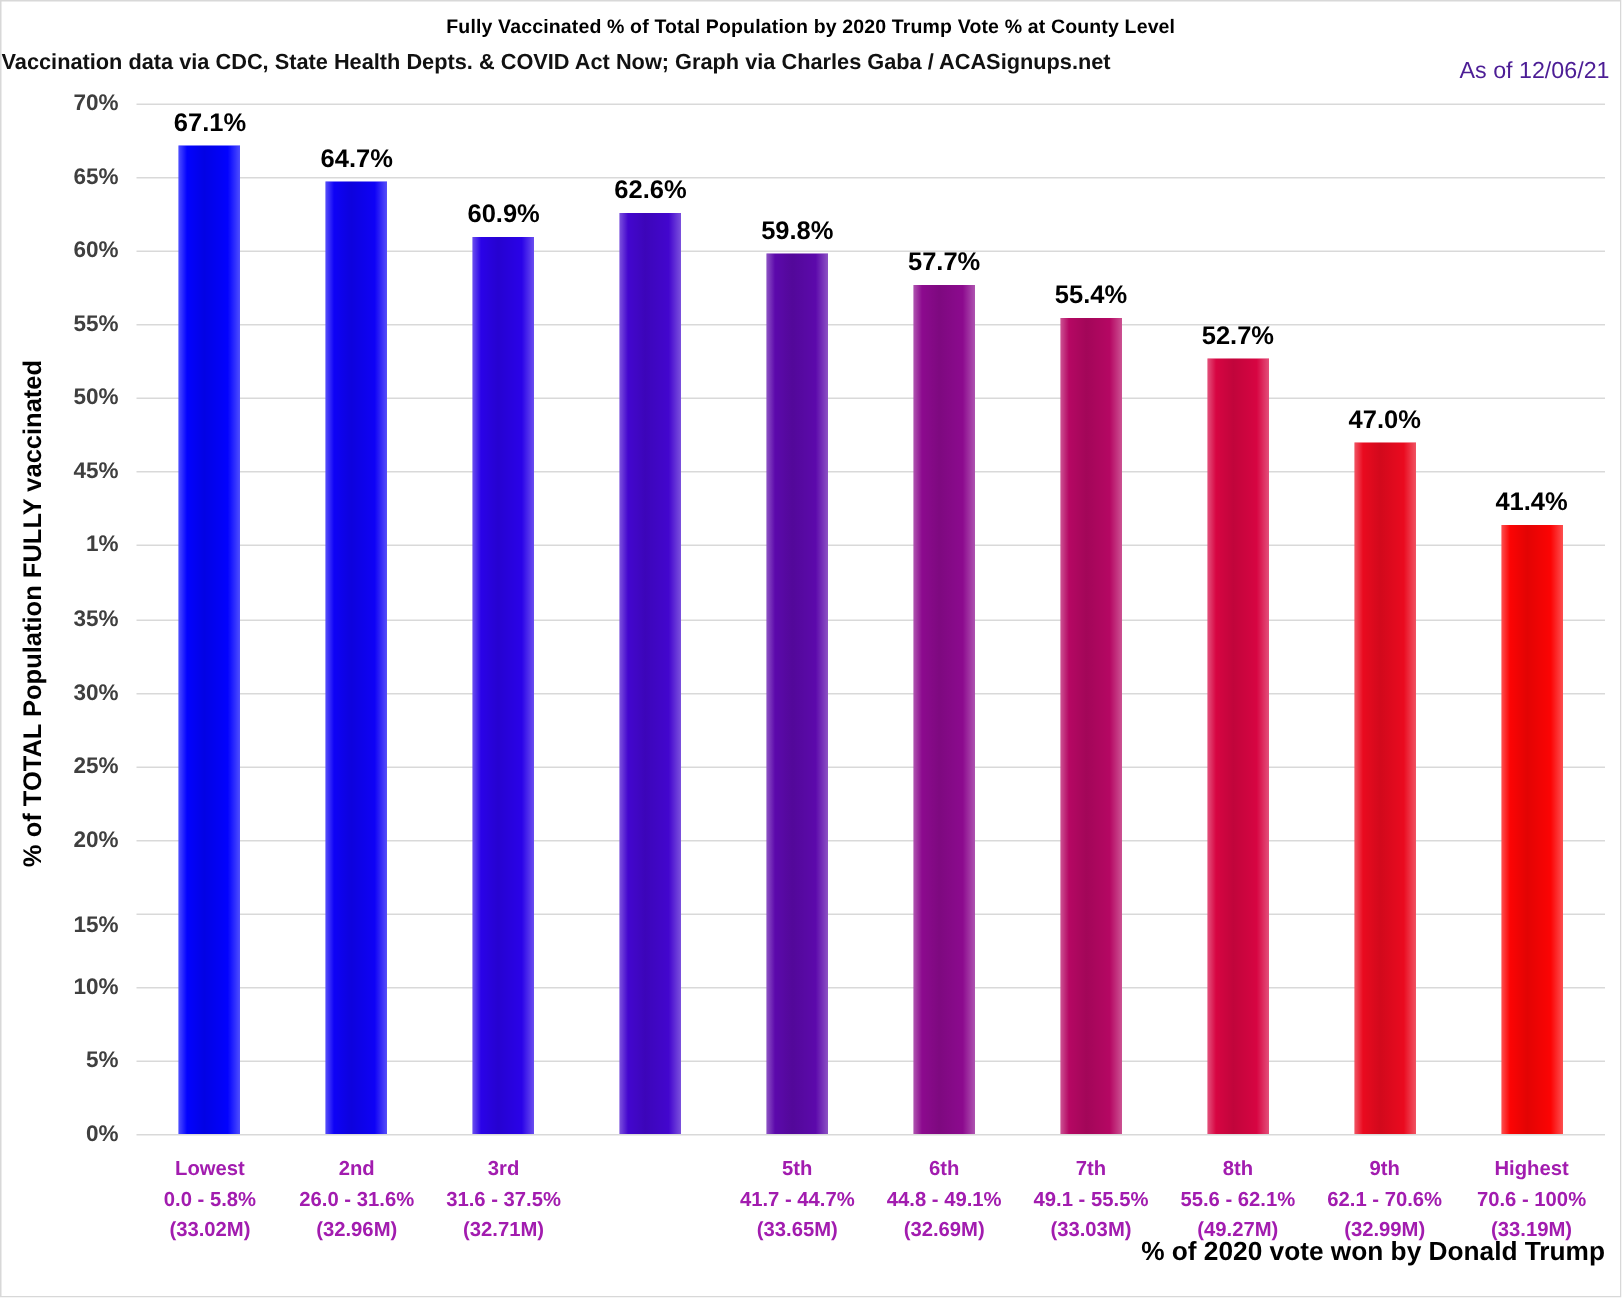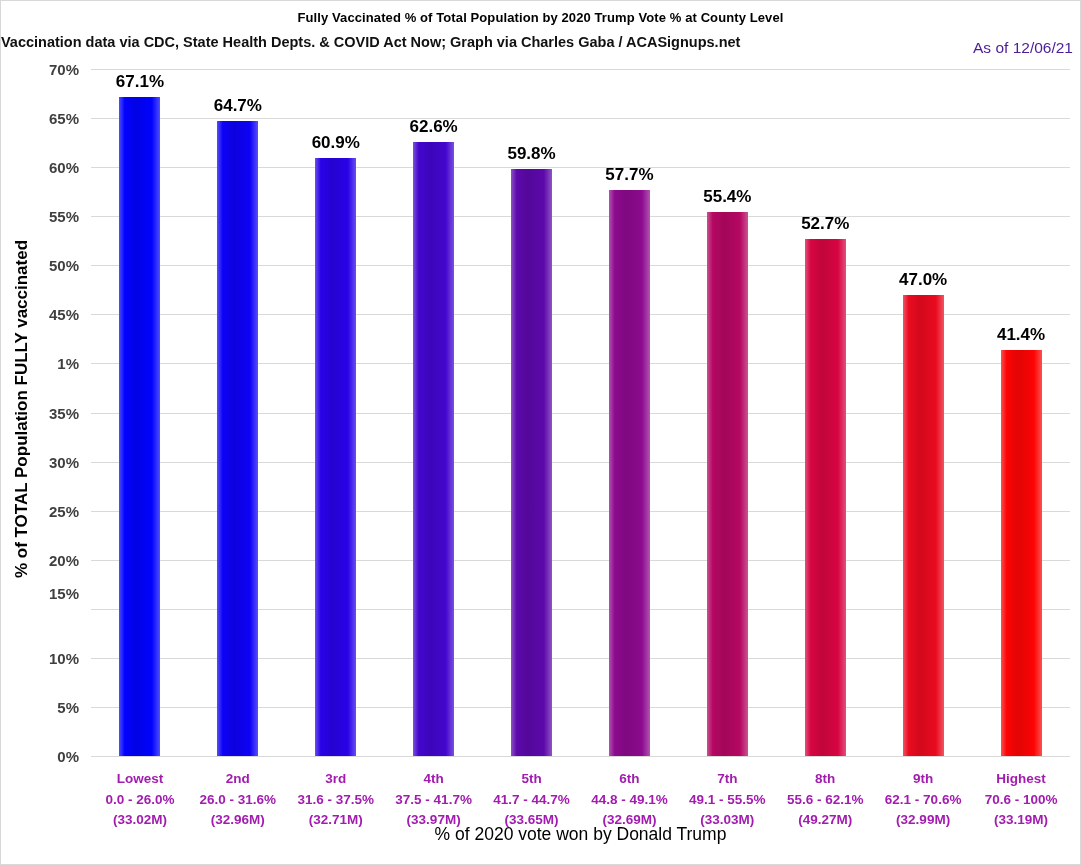--- a/index.html
+++ b/index.html
@@ -18,40 +18,40 @@
   .ytick { position:absolute; right:calc(100% + 12px); transform:translateY(-50%);
            font-weight:bold; font-size:15px; color:#3f3f3f; white-space:nowrap; }
   .bar { position:absolute; bottom:0; width:41px; }
   .bar .sheen { position:absolute; inset:0;
        background:linear-gradient(90deg, rgba(255,255,255,.30) 0%, rgba(255,255,255,0) 14%,
                   rgba(0,0,0,.10) 42%, rgba(255,255,255,0) 80%, rgba(255,255,255,.30) 100%); }
   .barlabel { position:absolute; width:110px; text-align:center; font-weight:bold;
               font-size:17px; color:#000000; white-space:nowrap; }
   .xtick { position:absolute; top:calc(100% + 13px); text-align:center; font-weight:bold;
            font-size:13.5px; color:#a21caf; line-height:20.5px; white-space:nowrap; }
-  .xlabel { position:absolute; left:90px; top:823px; width:979px; text-align:center;
-            font-weight:normal; font-size:17.5px; color:#000000; }
+  .xlabel { position:absolute; left:90px; top:823px; width:979px; text-align:right;
+            font-weight:bold; font-size:17.5px; color:#000000; }
 </style>
 </head>
 <body>
 
 <div class="figure">
   <div class="title">Fully Vaccinated % of Total Population by 2020 Trump Vote % at County Level</div>
   <div class="subtitle">Vaccination data via CDC, State Health Depts. &amp; COVID Act Now; Graph via Charles Gaba / ACASignups.net</div>
   <div class="asof">As of 12/06/21</div>
   <div class="ylabel">% of TOTAL Population FULLY vaccinated</div>
   <div class="plot" id="plot">
       <div class="gridline" style="top: 687px;"></div>
       <div class="ytick" style="top: 687px;">0%</div>
       <div class="gridline" style="top: 637.929px;"></div>
       <div class="ytick" style="top: 637.929px;">5%</div>
       <div class="gridline" style="top: 588.857px;"></div>
       <div class="ytick" style="top: 588.857px;">10%</div>
       <div class="gridline" style="top: 539.786px;"></div>
-      <div class="ytick" style="top: 524px; text-align: center;">15%</div>
+      <div class="ytick" style="top: 548px; text-align: center;">15%</div>
       <div class="gridline" style="top: 490.714px;"></div>
       <div class="ytick" style="top: 490.714px;">20%</div>
       <div class="gridline" style="top: 441.643px;"></div>
       <div class="ytick" style="top: 441.643px;">25%</div>
       <div class="gridline" style="top: 392.571px;"></div>
       <div class="ytick" style="top: 392.571px;">30%</div>
       <div class="gridline" style="top: 343.5px;"></div>
       <div class="ytick" style="top: 343.5px;">35%</div>
       <div class="gridline" style="top: 294.429px;"></div>
       <div class="ytick" style="top: 294.429px;">1%</div>
@@ -66,21 +66,21 @@
       <div class="gridline" style="top: 49.0714px;"></div>
       <div class="ytick" style="top: 49.0714px;">65%</div>
       <div class="gridline" style="top: 0px;"></div>
       <div class="ytick" style="top: 0px;">70%</div>
       <div class="bar" style="left: 28.45px; height: 658.539px; background: rgb(2, 2, 254);">
         <div class="sheen"></div>
       </div>
       <div class="barlabel" style="left: -6.05px; bottom: 663.539px;">67.1%</div>
       <div class="xtick" style="left: 0px; width: 97.9px;">
         <div class="">Lowest</div>
-        <div class="">0.0 - 26.0%</div>
+        <div class="">0.0 - 5.8%</div>
         <div class="">(33.02M)</div>
       </div>
       <div class="bar" style="left: 126.35px; height: 634.984px; background: rgb(14, 2, 246);">
         <div class="sheen"></div>
       </div>
       <div class="barlabel" style="left: 91.85px; bottom: 639.984px;">64.7%</div>
       <div class="xtick" style="left: 97.9px; width: 97.9px;">
         <div class="">2nd</div>
         <div class="">26.0 - 31.6%</div>
         <div class="">(32.96M)</div>
@@ -91,25 +91,20 @@
       <div class="barlabel" style="left: 189.75px; bottom: 602.69px;">60.9%</div>
       <div class="xtick" style="left: 195.8px; width: 97.9px;">
         <div class="">3rd</div>
         <div class="">31.6 - 37.5%</div>
         <div class="">(32.71M)</div>
       </div>
       <div class="bar" style="left: 322.15px; height: 614.374px; background: rgb(67, 6, 206);">
         <div class="sheen"></div>
       </div>
       <div class="barlabel" style="left: 287.65px; bottom: 619.374px;">62.6%</div>
-      <div class="xtick" style="left: 293.7px; width: 97.9px;">
-        <div class="">4th</div>
-        <div class="">37.5 - 41.7%</div>
-        <div class="">(33.97M)</div>
-      </div>
       <div class="bar" style="left: 420.05px; height: 586.894px; background: rgb(92, 9, 171);">
         <div class="sheen"></div>
       </div>
       <div class="barlabel" style="left: 385.55px; bottom: 591.894px;">59.8%</div>
       <div class="xtick" style="left: 391.6px; width: 97.9px;">
         <div class="">5th</div>
         <div class="">41.7 - 44.7%</div>
         <div class="">(33.65M)</div>
       </div>
       <div class="bar" style="left: 517.95px; height: 566.284px; background: rgb(140, 10, 142);">

